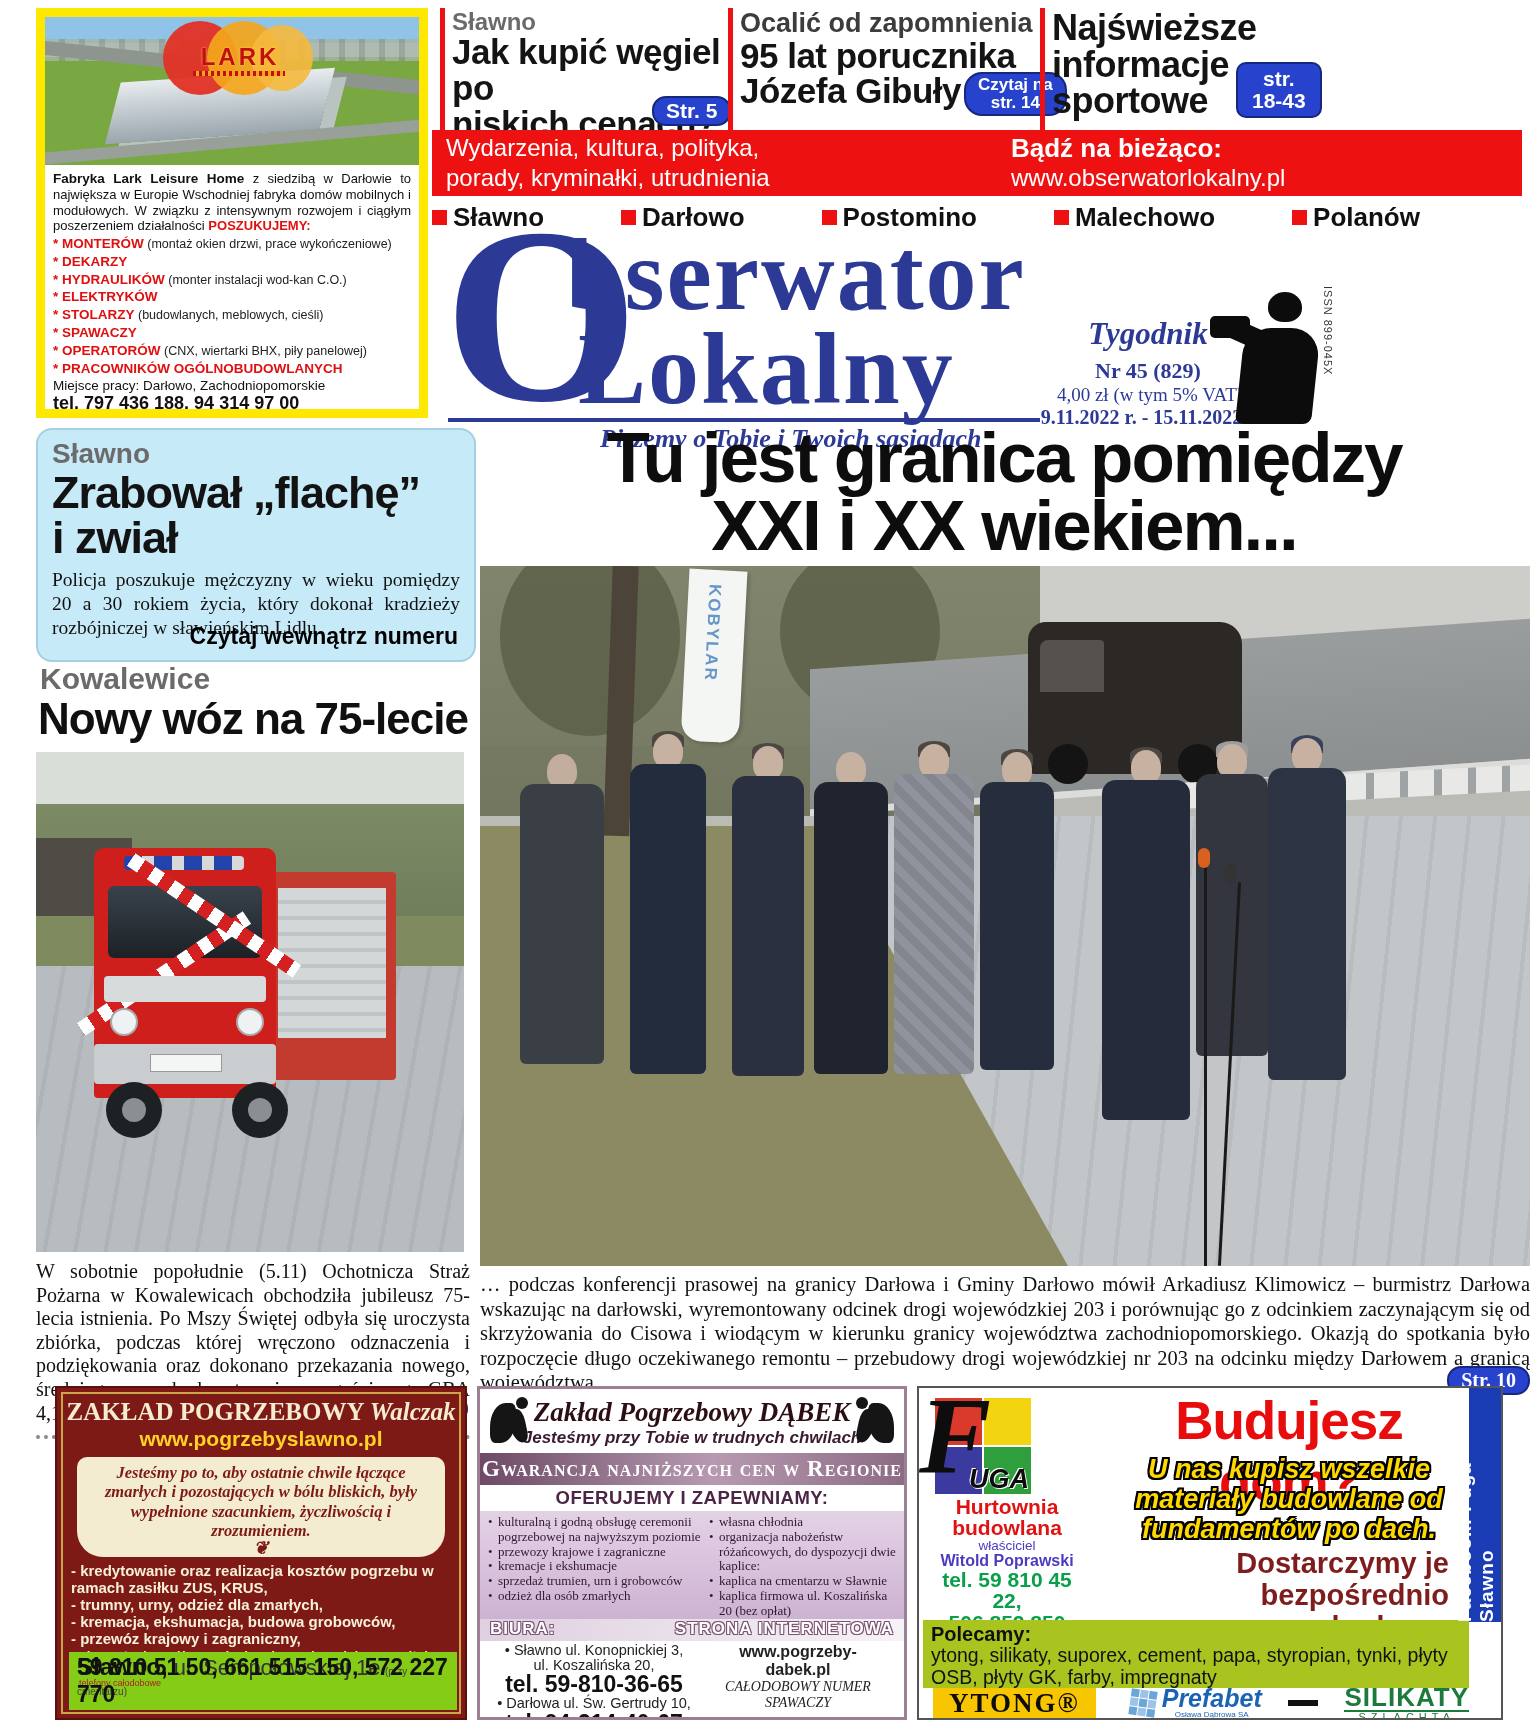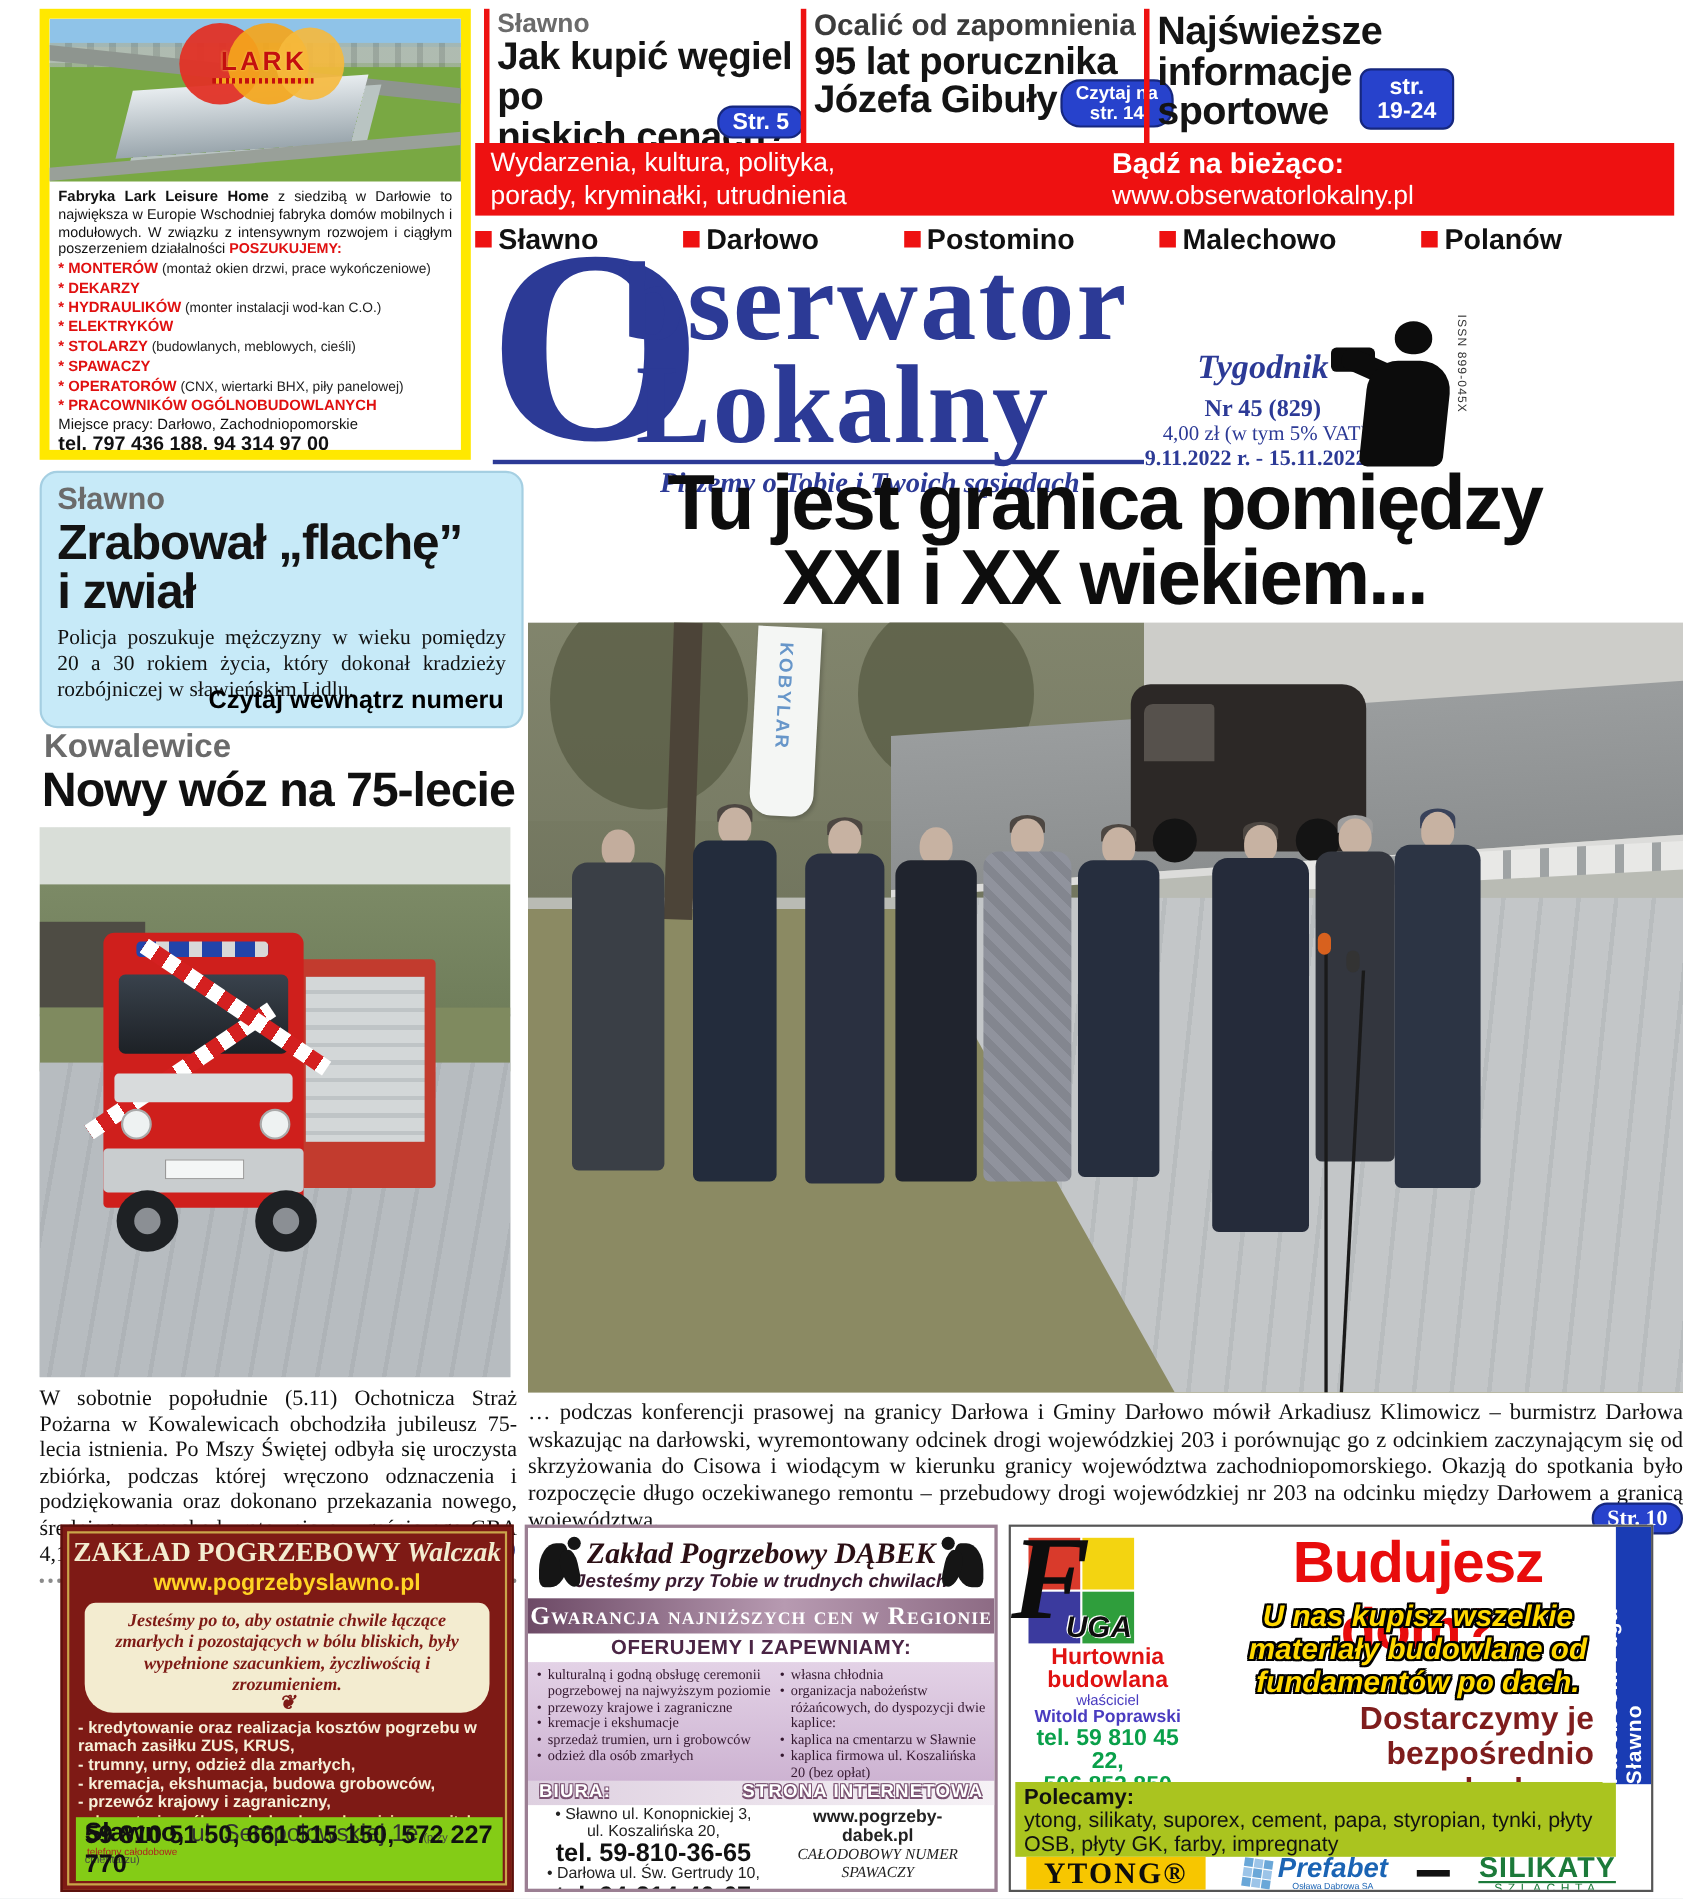--- a/index.html
+++ b/index.html
@@ -270,21 +270,21 @@
   <div class="abs vline" style="left:1040px;top:8px;height:122px;"></div>
   <div class="abs t-col col3">
     <div class="t-title t3">
       <div>Najświeższe</div>
       <div>informacje</div>
       <div>sportowe</div>
     </div>
   </div>
   <span class="badge badge2" style="left:1236px;top:62px;font-size:21px;border-radius:10px;padding:4px 14px;">
     <span style="display:block;">str.</span>
-    <span style="display:block;">19-24</span>
+    <span style="display:block;">18-43</span>
   </span>
 
   <div class="abs banner">
     <div class="banner-left">
       <div>Wydarzenia, kultura, polityka,</div>
       <div>porady, kryminałki, utrudnienia</div>
     </div>
     <div class="banner-right">
       <div class="banner-bold">Bądź na bieżąco:</div>
       <div class="banner-url">www.obserwatorlokalny.pl</div>

